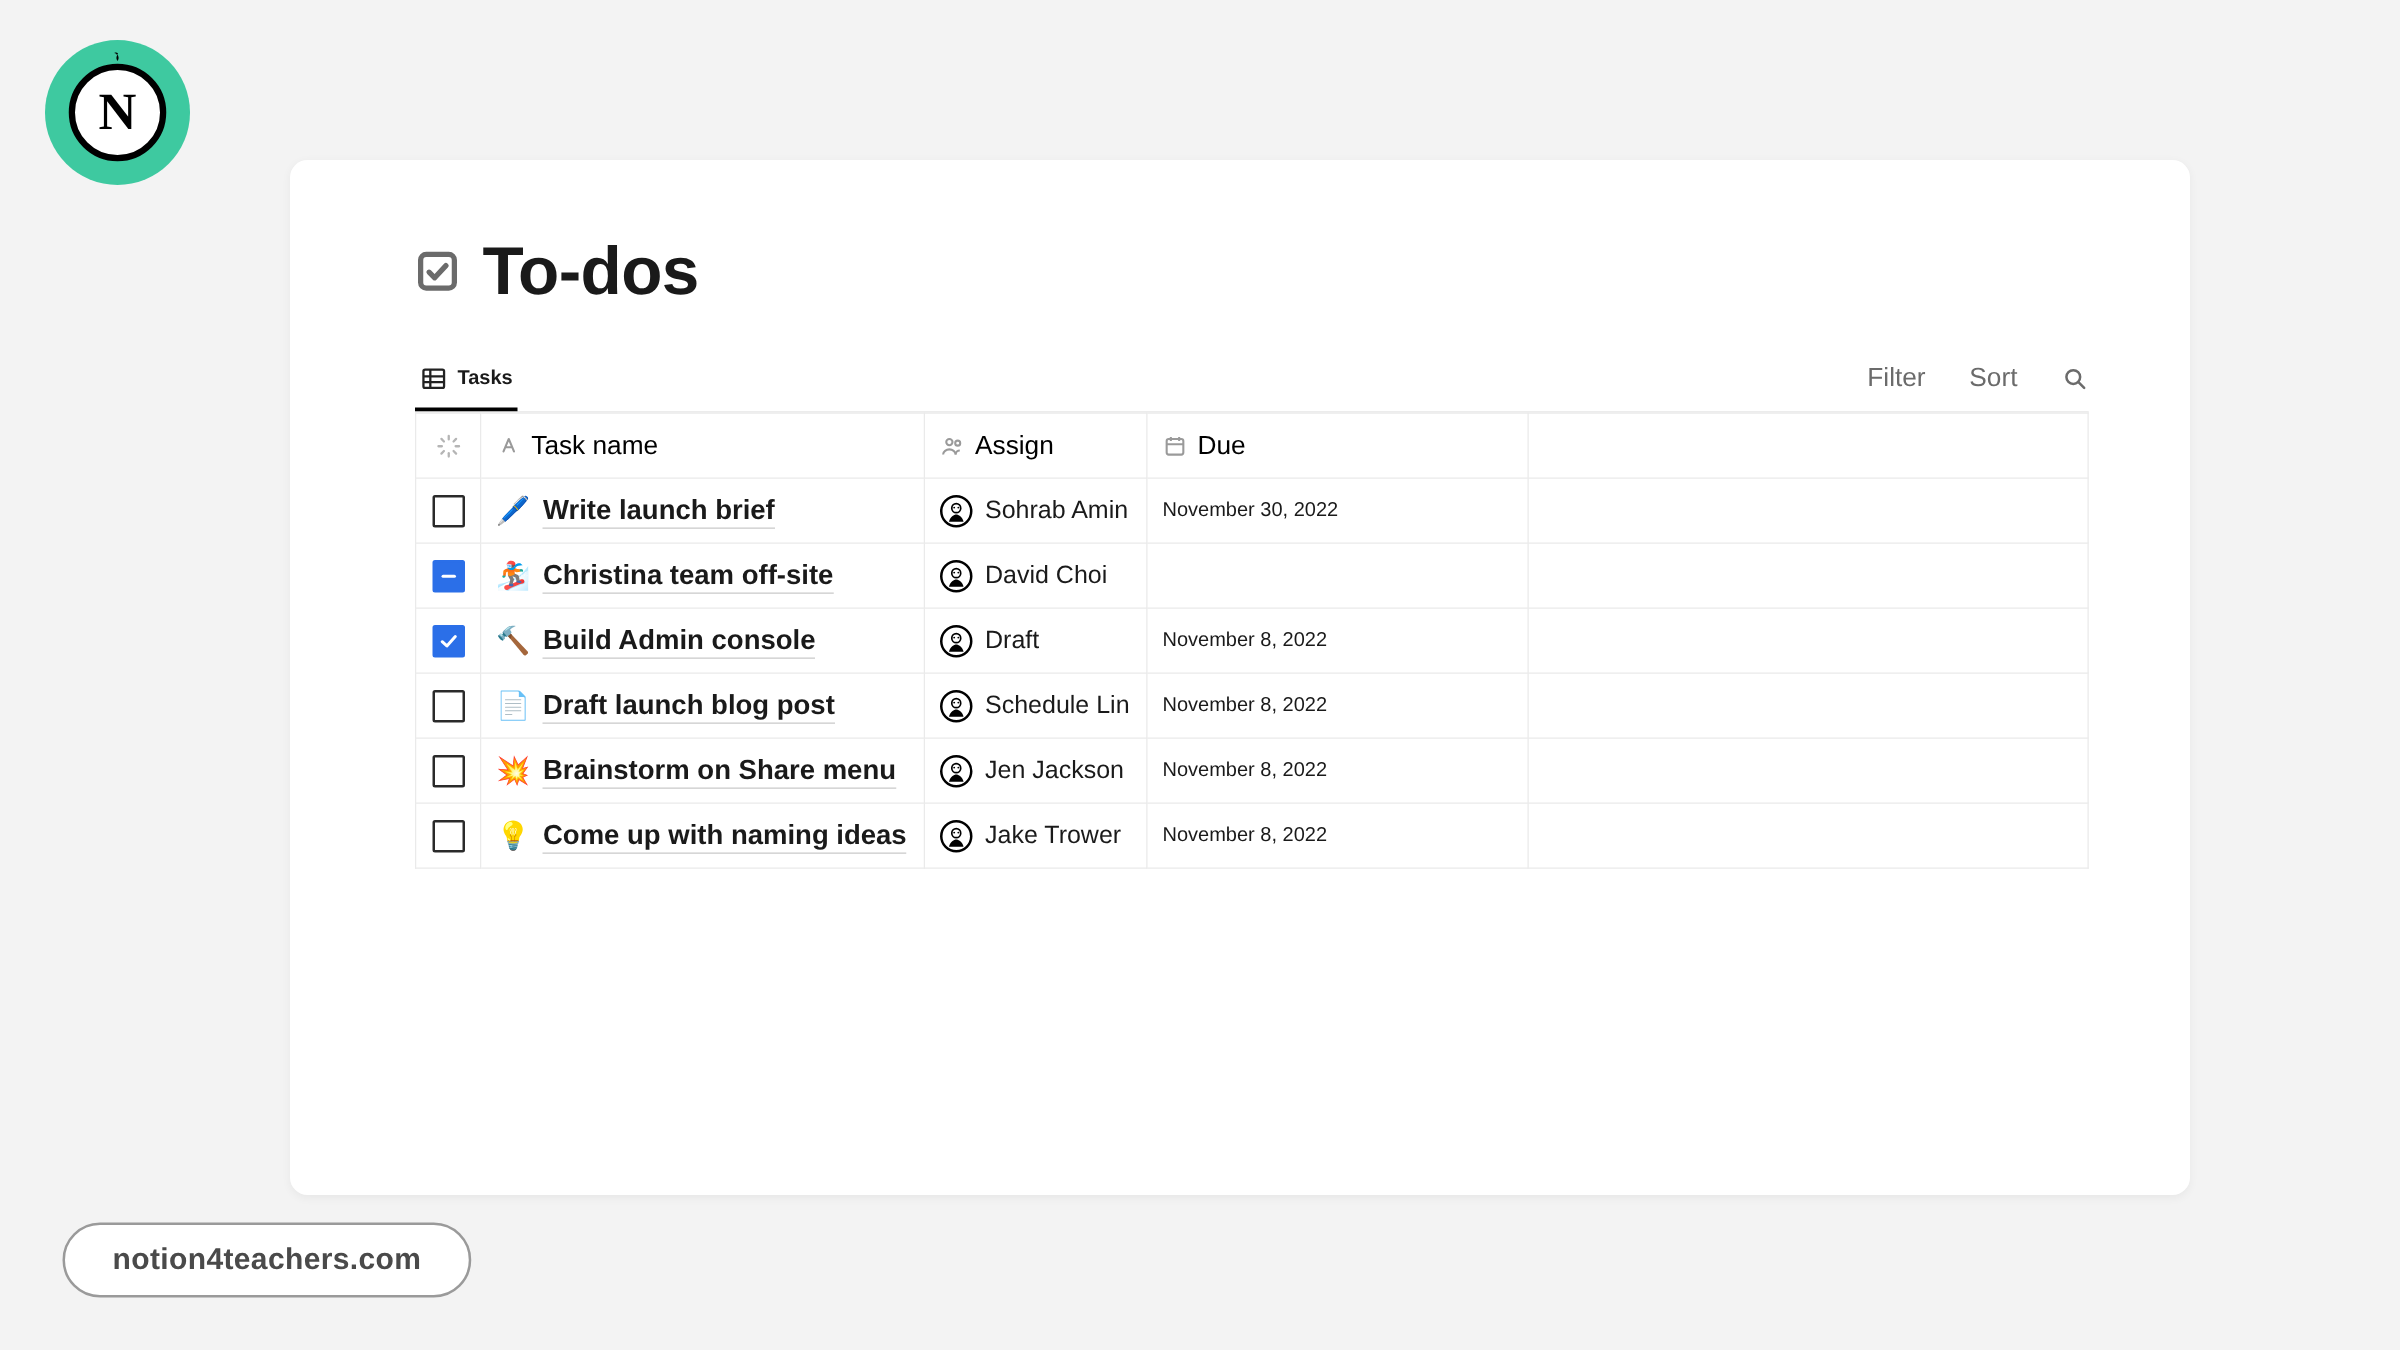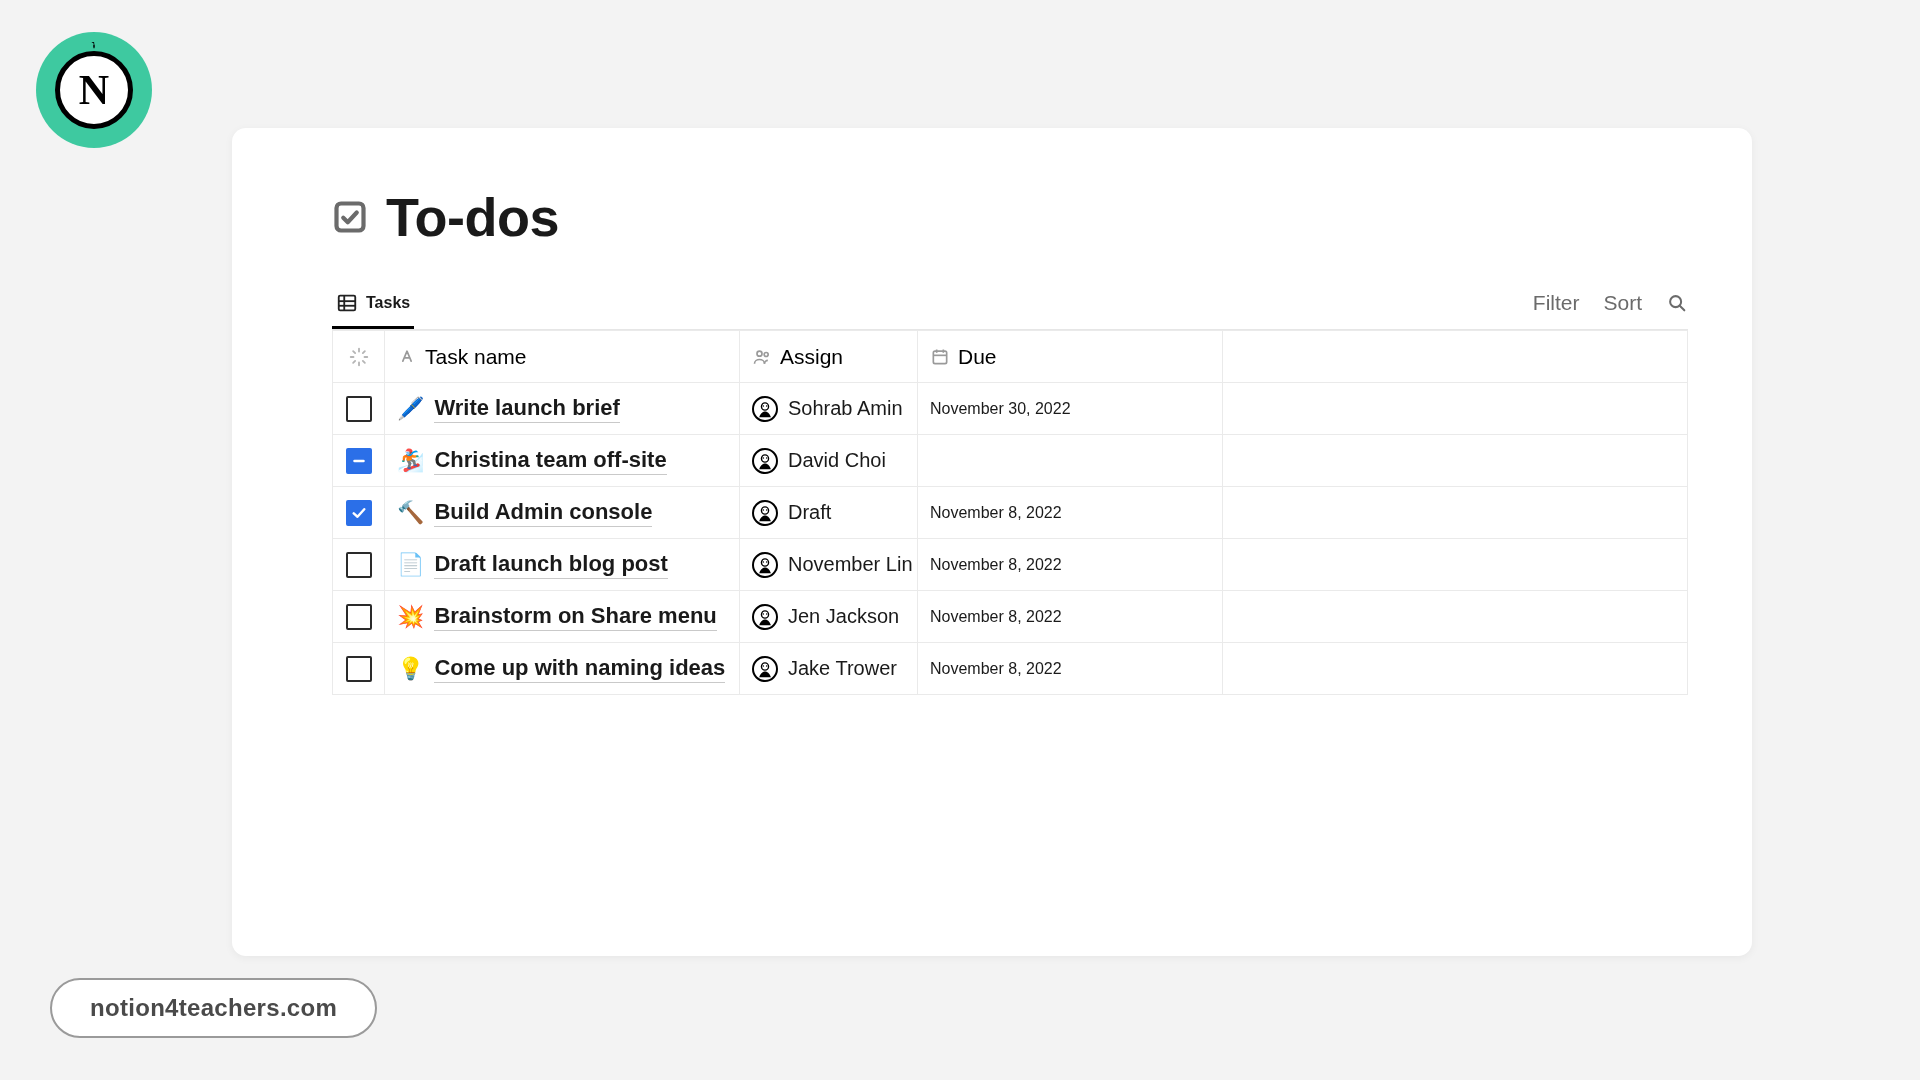--- a/index.html
+++ b/index.html
@@ -53,21 +53,21 @@
   
   .card {
     position: absolute;
     top: 128px;
     left: 232px;
     width: 1520px;
     height: 828px;
     background: #fff;
     border-radius: 14px;
     box-shadow: 0 2px 8px rgba(0,0,0,0.05);
-    padding: 58px 64px 58px 100px;
+    padding: 58px 81px 58px 100px;
   }
 
   .page-head {
     display: flex;
     align-items: center;
     gap: 18px;
     margin-bottom: 36px;
   }
   .page-icon {
     width: 36px;
@@ -98,21 +98,21 @@
     padding: 8px 4px 12px 4px;
     font-size: 16px;
     font-weight: 600;
     border-bottom: 3px solid #000;
     cursor: pointer;
   }
   .tab svg { width: 22px; height: 22px; color: #222; }
   .toolbar-right {
     display: flex;
     align-items: center;
-    gap: 24px;
+    gap: 35px;
     color: #6b6b6b;
     font-size: 21px;
     padding-bottom: 8px;
   }
   .toolbar-right span { cursor: pointer; }
   .toolbar-right svg { width: 22px; height: 22px; cursor: pointer; }
 
   
   table {
     width: 100%;
@@ -422,21 +422,21 @@
           <td>
             <div class="assign-cell">
               <div class="avatar">
                 <svg viewBox="0 0 24 24">
                   <circle cx="12" cy="9" r="4.3" fill="none" stroke="#000" stroke-width="1.6"></circle>
                   <path d="M5 22c1-5 5-7 7-7s6 2 7 7" fill="#000"></path>
                   <circle cx="10" cy="8.5" r="0.9" fill="#000"></circle>
                   <circle cx="14" cy="8.5" r="0.9" fill="#000"></circle>
                 </svg>
               </div>
-              <span>November Lin</span>
+              <span>Schedule Lin</span>
             </div>
           </td>
           <td class="due-cell"><span>November 8, 2022</span></td>
           <td></td>
         </tr>
         <tr>
           <td class="check">
             <div class="cb"></div>
           </td>
           <td>

